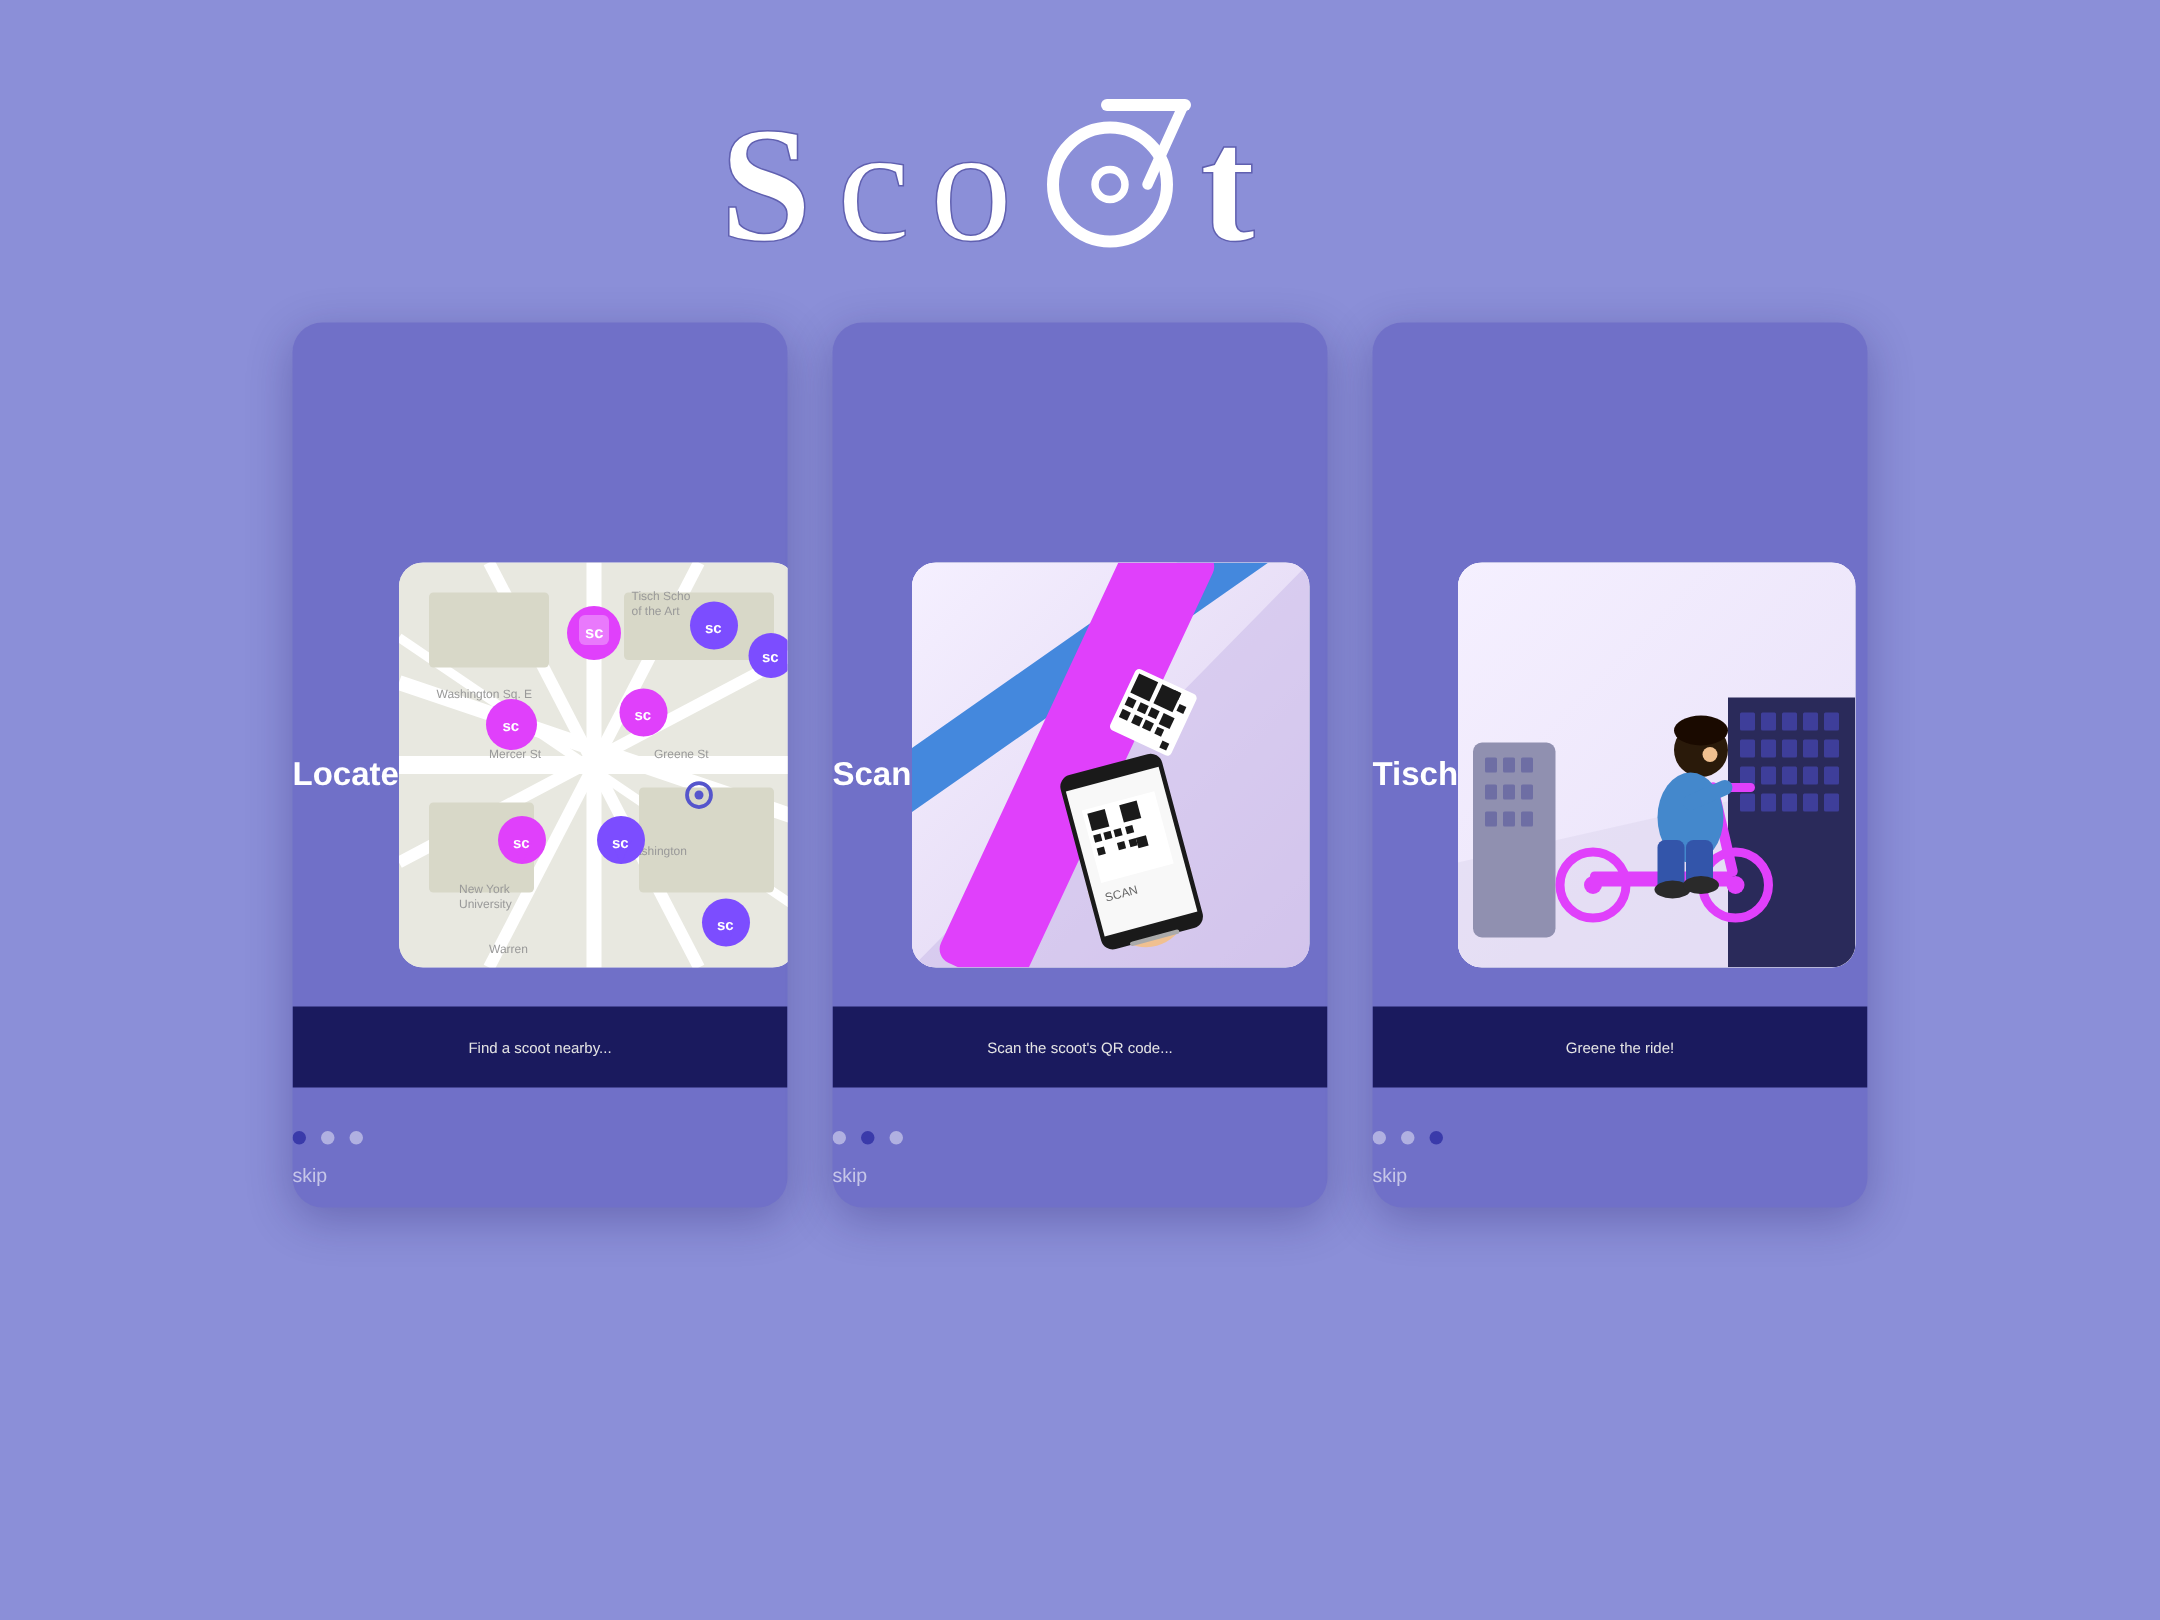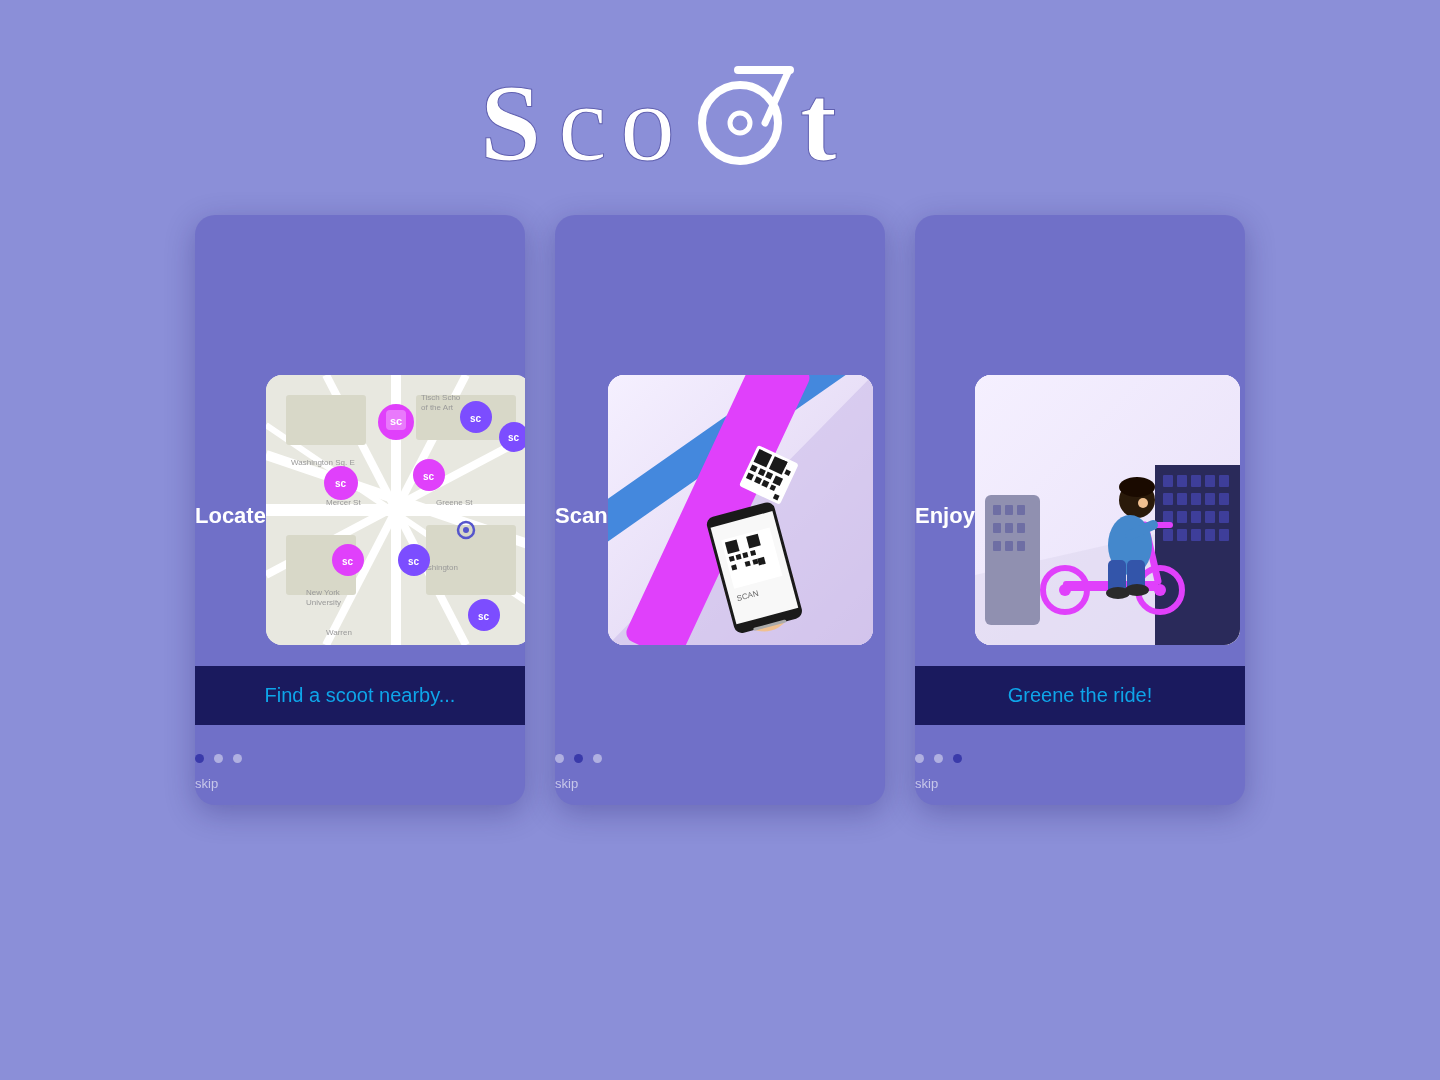--- a/index.html
+++ b/index.html
@@ -64,22 +64,22 @@
       background-color: #1a1a5e;
       position: absolute;
       bottom: 80px;
       left: 0;
       right: 0;
       padding: 18px 16px;
       text-align: center;
     }
 
     .card-caption {
-      color: #0ea5e9;
-      font-size: 20px;
+      color: #e5e5e5;
+      font-size: 10px;
     }
 
     .dots-row {
       position: absolute;
       bottom: 42px;
       display: flex;
       gap: 10px;
     }
 
     .dot {
@@ -291,30 +291,33 @@
             <rect x="20" y="29" width="6" height="6" fill="#1a1a1a"></rect>
             <rect x="29" y="20" width="8" height="8" fill="#1a1a1a"></rect>
             <rect x="29" y="3" width="5" height="5" fill="#1a1a1a"></rect>
             <rect x="29" y="30" width="5" height="5" fill="#1a1a1a"></rect>
             <rect x="36" y="10" width="5" height="5" fill="#1a1a1a"></rect>
             <rect x="36" y="37" width="5" height="5" fill="#1a1a1a"></rect>
           </g>
         </svg>
       </div>
     </div>
+    <div class="card-caption-box">
+      <span class="card-caption">Scan the scoot's QR code...</span>
+    </div>
     <div class="dots-row">
       <div class="dot"></div>
       <div class="dot active"></div>
       <div class="dot"></div>
     </div>
     <span class="card-skip">skip</span>
   </div>
 
   <div class="card">
-    <div class="card-title">Enjoy</div>
+    <div class="card-title">Tisch</div>
     <div class="card-image-area">
       <div class="ride-illustration">
         <svg width="265" height="270" viewBox="0 0 265 270" xmlns="http://www.w3.org/2000/svg">
 
           <defs>
             <linearGradient id="rideBg" x1="0%" y1="0%" x2="100%" y2="100%">
               <stop offset="0%" style="stop-color:#f5f0ff"></stop>
               <stop offset="100%" style="stop-color:#e8e0f8"></stop>
             </linearGradient>
           </defs>

